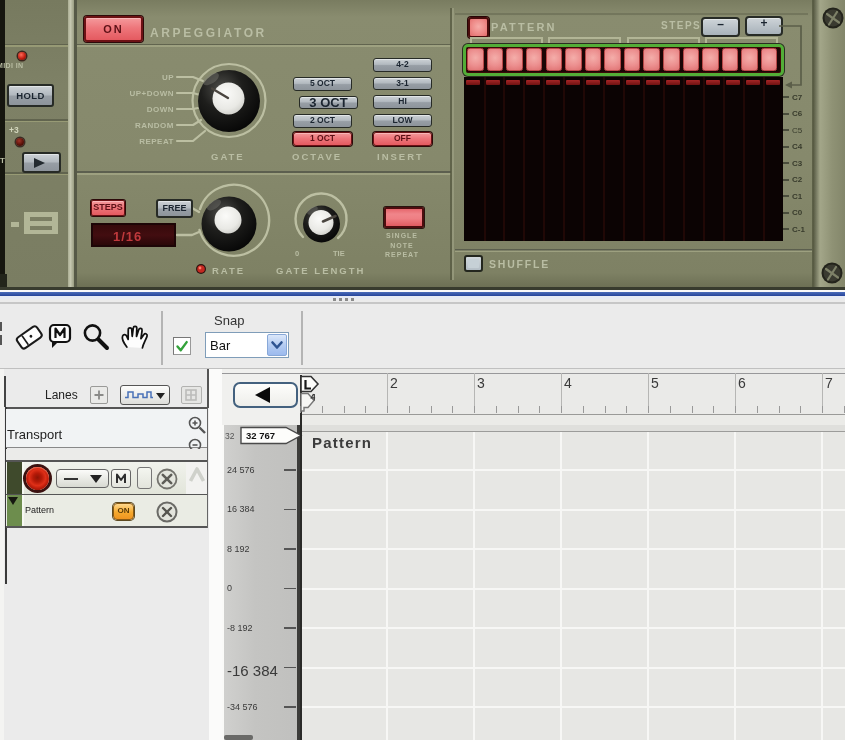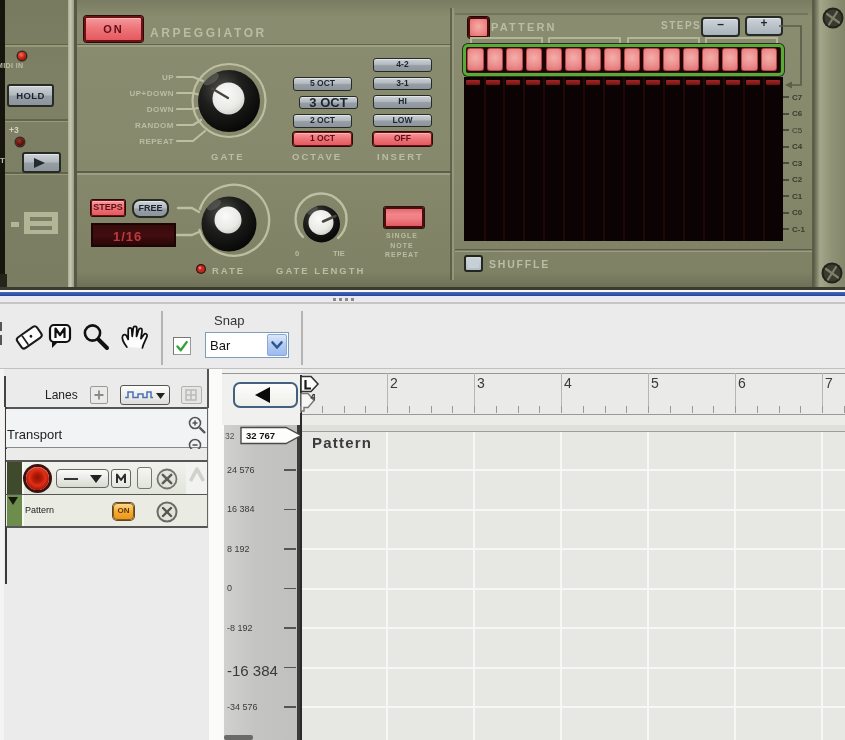--- a/index.html
+++ b/index.html
@@ -118,21 +118,21 @@
 <div class="a graybtn" style="left:293px;top:114px;width:57px;height:11.5px;font-size:8.5px;line-height:11px;">2 OCT</div>
 <div class="a redbtn" style="left:293px;top:131.5px;width:57px;height:12px;font-size:8.5px;line-height:11.5px;">1 OCT</div>
 
 <div class="a graybtn" style="left:373px;top:58px;width:57px;height:11.5px;font-size:8.5px;line-height:11px;">4-2</div>
 <div class="a graybtn" style="left:373px;top:76.5px;width:57px;height:11.5px;font-size:8.5px;line-height:11px;">3-1</div>
 <div class="a graybtn" style="left:373px;top:95px;width:57px;height:11.5px;font-size:8.5px;line-height:11px;">HI</div>
 <div class="a graybtn" style="left:373px;top:113.5px;width:57px;height:11.5px;font-size:8.5px;line-height:11px;">LOW</div>
 <div class="a redbtn" style="left:373px;top:131.5px;width:57px;height:12px;font-size:8.5px;line-height:11.5px;">OFF</div>
 
 <div class="a redbtn" style="left:91px;top:200px;width:32px;height:14px;font-size:9px;line-height:13px;border-radius:2px;">STEPS</div>
-<div class="a graybtn" style="left:132px;top:199px;width:33px;height:15px;font-size:9px;line-height:14px;border-width:2px;border-radius:8px;">FREE</div>
+<div class="a graybtn" style="left:156px;top:199px;width:33px;height:15px;font-size:9px;line-height:14px;border-width:2px;border-radius:3px;">FREE</div>
 
 <div class="a devlabel" style="left:212px;top:264.5px;font-size:9.5px;letter-spacing:2px;">RATE</div>
 <div class="a devlabel" style="left:276px;top:264.5px;font-size:9.5px;letter-spacing:2px;">GATE LENGTH</div>
 <div class="a devlabel" style="left:295px;top:248.5px;font-size:7.5px;">0</div>
 <div class="a devlabel" style="left:333px;top:248.5px;font-size:7.5px;">TIE</div>
 
 <div class="a" style="left:384px;top:207px;width:36px;height:17px;background:linear-gradient(180deg,#e6676d 0%,#f0858a 30%,#ef7f84 55%,#e05a60 100%);border:2px solid #4e0d0f;border-radius:2px;box-shadow:0 0 0 1px #27140f;"></div>
 <div class="a devlabel" style="left:372px;top:231px;width:60px;font-size:7px;letter-spacing:1px;text-align:center;line-height:9.5px;">SINGLE<br>NOTE<br>REPEAT</div>
 
 <div class="a" style="left:455px;top:13px;width:353px;height:1.5px;background:#6b6e56;opacity:.7"></div>

